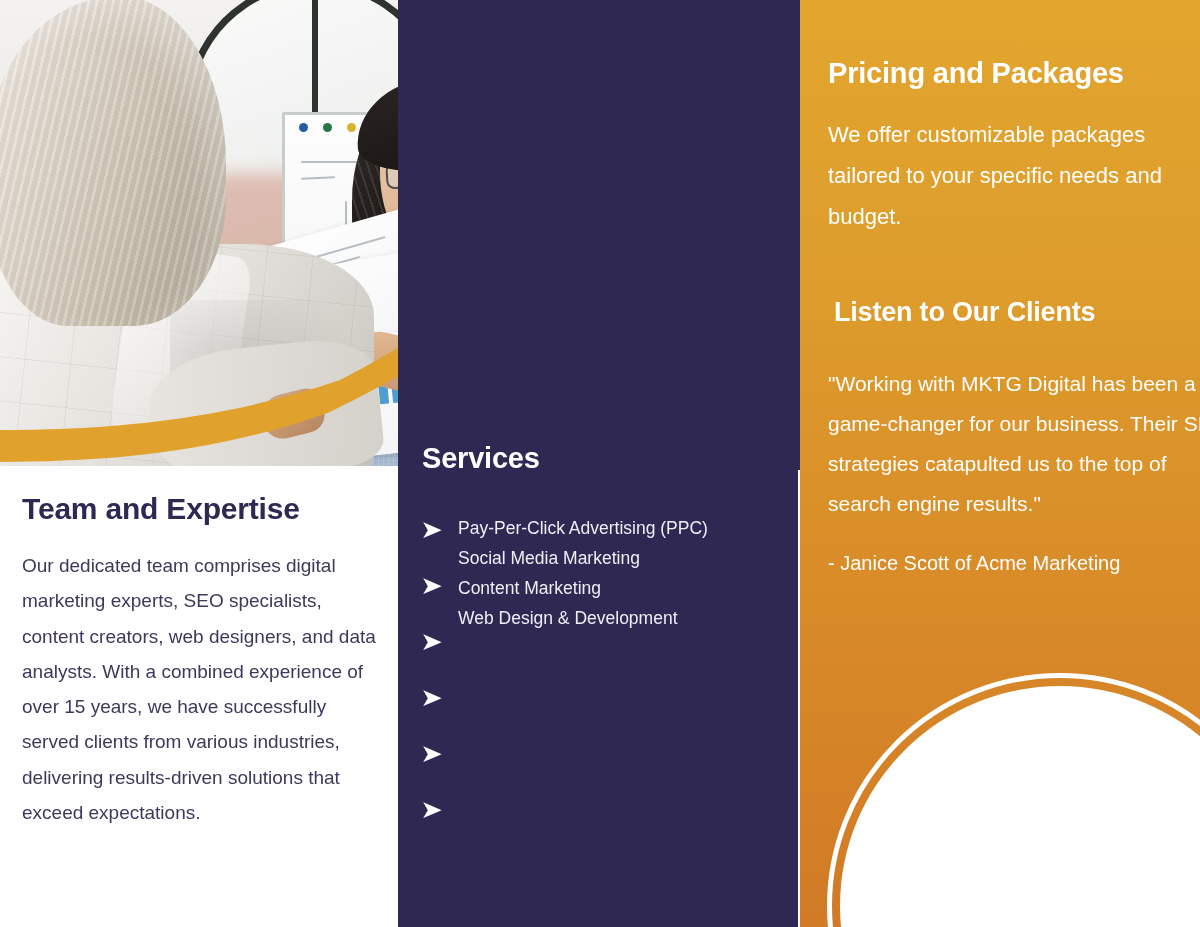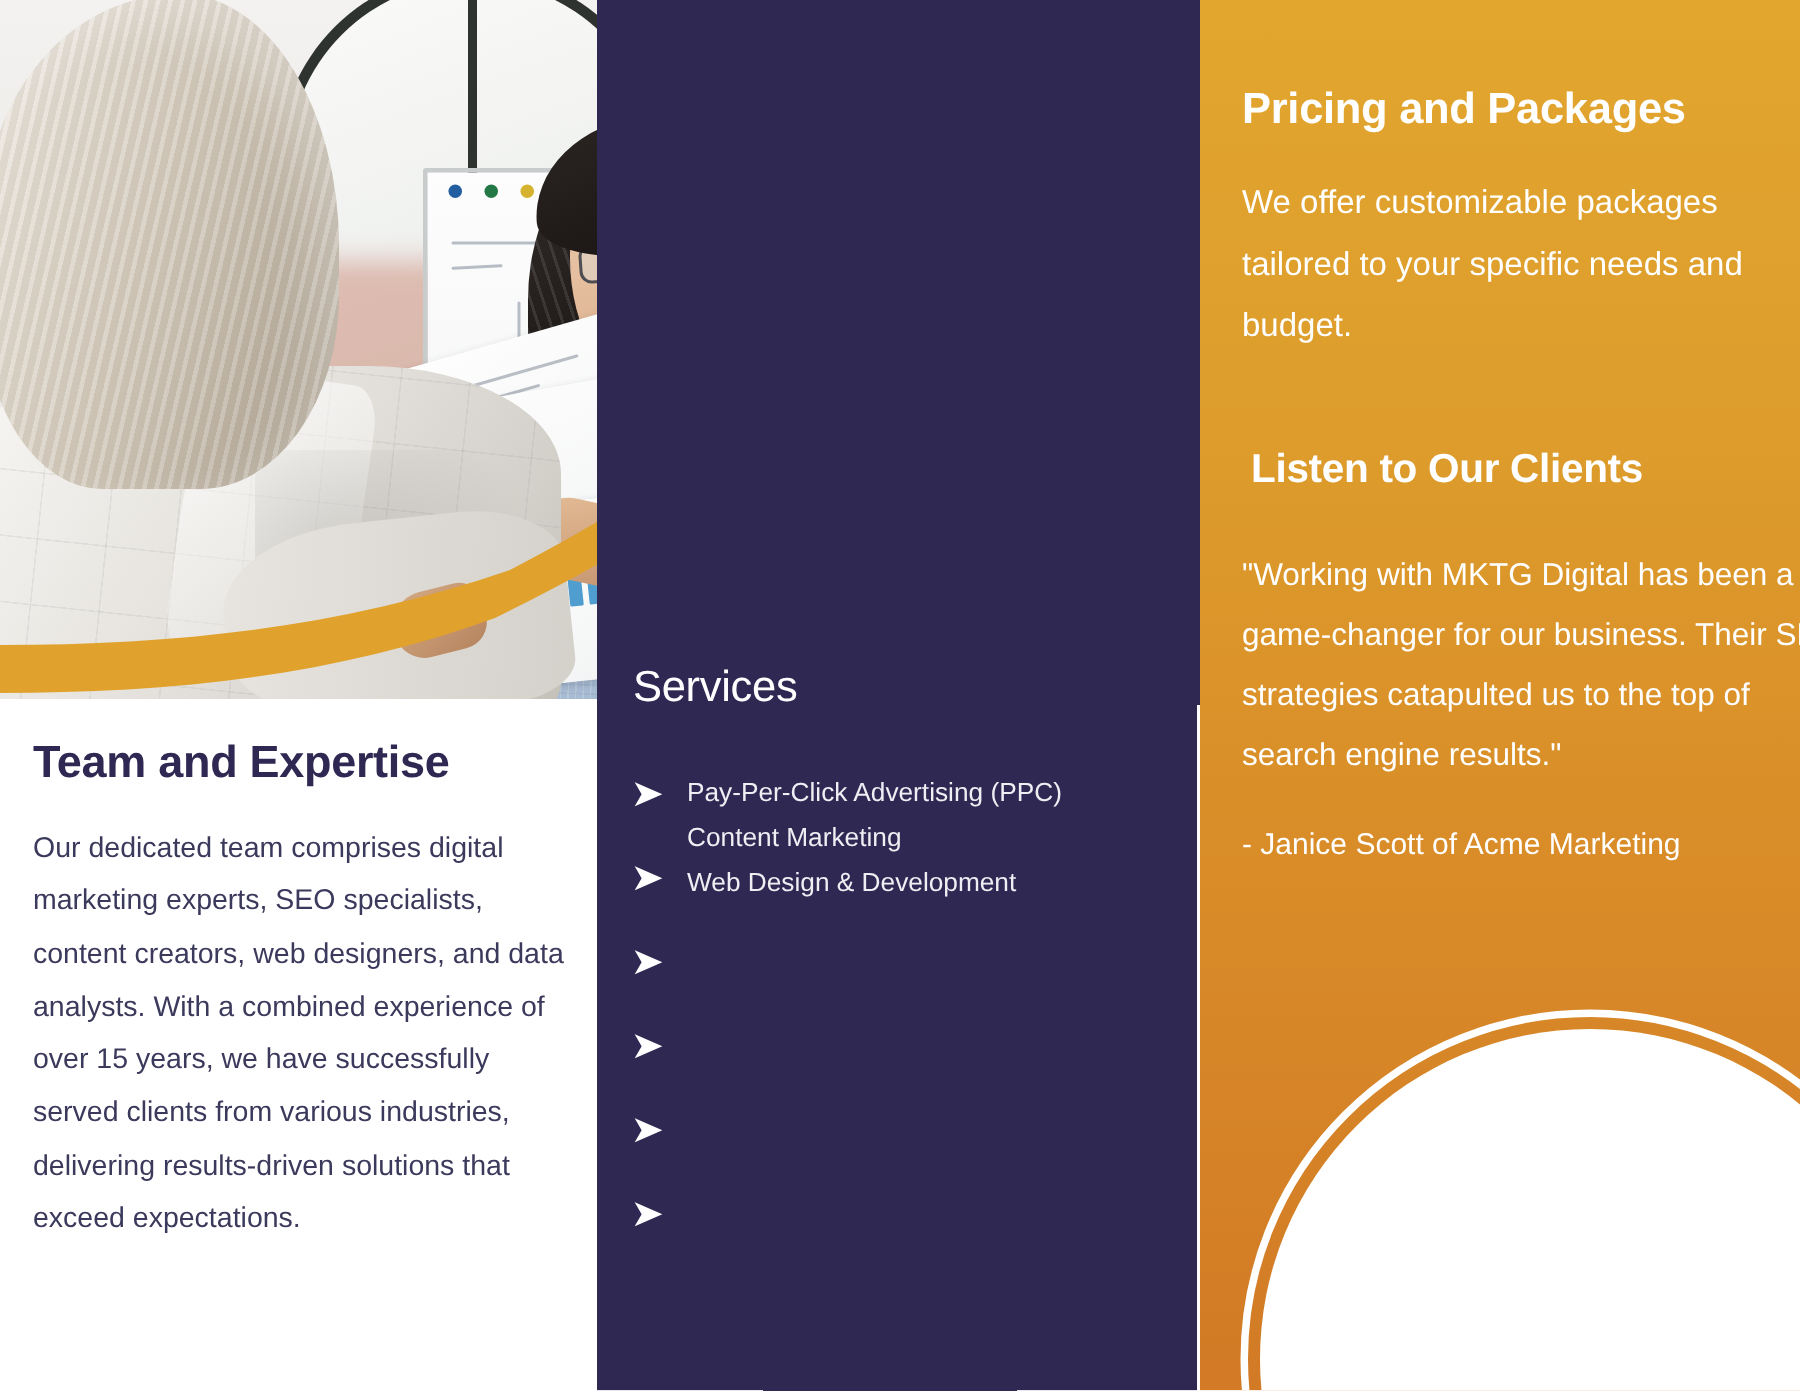--- a/index.html
+++ b/index.html
@@ -384,21 +384,21 @@
   }
 
   
   .purple-panel{
     position:absolute; left:398px; top:0; width:400px; height:927px;
     background:#2e2853;
     z-index:3;
   }
   .services-head{
     position:absolute; left:24px; top:442px;
-    font-size:29px; font-weight:normal; color:#ffffff;
+    font-size:29px; font-weight:bold; color:#ffffff;
     letter-spacing:-.2px;
   }
   .services-arrows{
     position:absolute; left:23px; top:511px; width:34px;
   }
   .arrow-row{
     height:56px; line-height:36px;
     color:#ffffff; font-size:25px;
   }
   .arrow-glyph{
@@ -628,20 +628,21 @@
       <div class="arrow-row">
         <span class="arrow-glyph">➤</span>
       </div>
       <div class="arrow-row">
         <span class="arrow-glyph">➤</span>
       </div>
     </div>
 
     <div class="services-list">
       <div class="service-item">Pay-Per-Click Advertising (PPC)</div>
+      <div class="service-item">Social Media Marketing</div>
       <div class="service-item">Content Marketing</div>
       <div class="service-item">Web Design &amp; Development</div>
     </div>
   </div>
 
   <div class="orange-panel">
     <div class="circle-ring"></div>
     <div class="circle-fill"></div>
 
     <div class="op-content">

